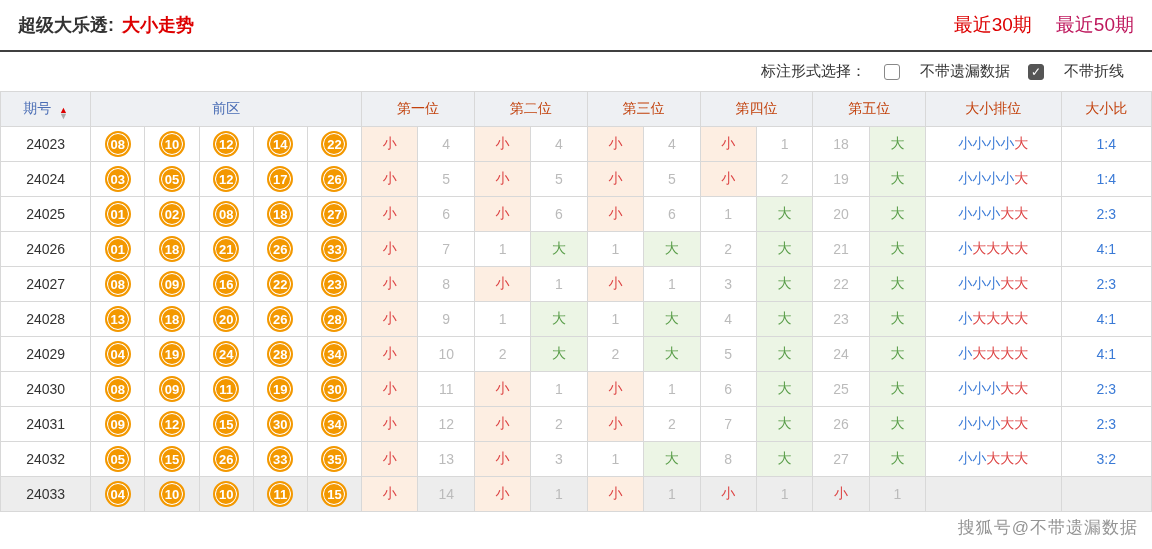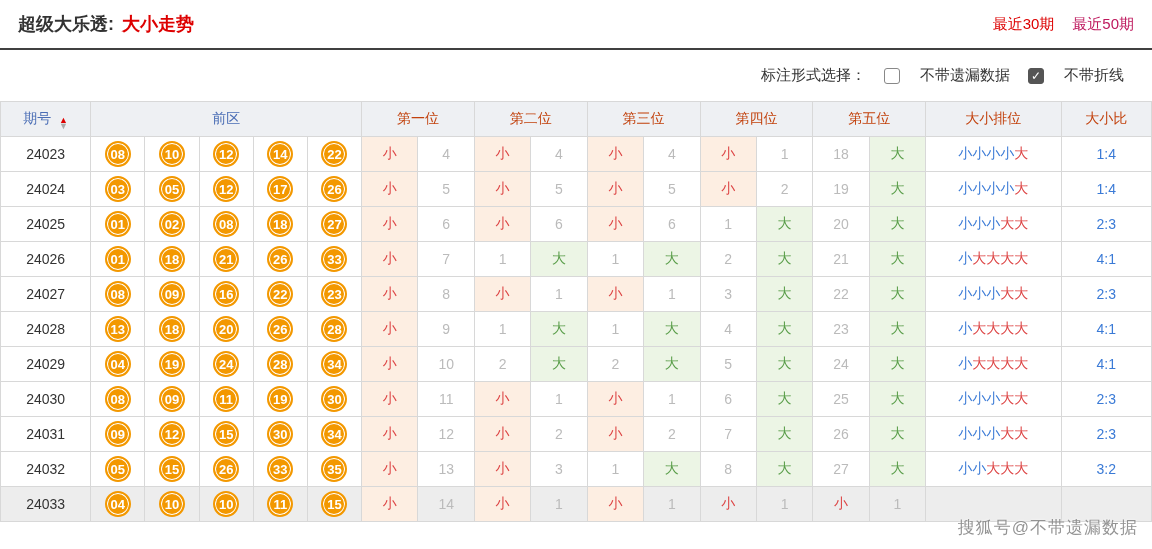--- a/index.html
+++ b/index.html
@@ -1,25 +1,25 @@
 <!DOCTYPE html>
 <html><head>
 <meta charset="utf-8">
 <style>
 *{margin:0;padding:0;box-sizing:border-box}
 body{font-family:"Microsoft YaHei",Arial,sans-serif;font-size:13px;color:#333;background:#fff}
 .header{display:flex;justify-content:space-between;align-items:center;padding:12px 18px;border-bottom:2px solid #404040}
 .title-wrap{display:flex;align-items:baseline;gap:8px}
 .lottery-name{font-size:18px;font-weight:bold;color:#333}
 .trend-name{font-size:18px;font-weight:bold;color:#d00}
-.period-links{display:flex;gap:18px;font-size:15px}
+.period-links{display:flex;gap:24px;font-size:19px}
 .period-link{cursor:pointer}
 .period-link.active{color:#d00}
 .period-link.inactive{color:#be185d}
-.options-bar{display:flex;justify-content:flex-end;align-items:center;gap:18px;padding:16px 28px;font-size:15px;color:#333}
+.options-bar{display:flex;justify-content:flex-end;align-items:center;gap:18px;padding:10px 28px;font-size:15px;color:#333}
 .checkbox-wrap{display:flex;align-items:center;gap:20px;cursor:pointer}
 .cb{width:16px;height:16px;border:1.5px solid #888;border-radius:3px;display:inline-flex;align-items:center;justify-content:center;background:#fff}
 .cb.checked{background:#555;border-color:#555;color:#fff;font-size:12px;line-height:1}
 table{border-collapse:collapse;width:100%;table-layout:fixed}
 th,td{border:1px solid #d8d8d8;text-align:center;vertical-align:middle;height:35px;font-size:14px}
 th{background:#eef0f3;color:#c2410c;font-weight:normal;padding:6px 0}
 th.qh{color:#4a6db5}
 .sort-arrows{display:inline-flex;flex-direction:column;margin-left:4px;line-height:6px;font-size:9px}
 .sort-arrows .up{color:#d00}
 .sort-arrows .down{color:#aaa}

